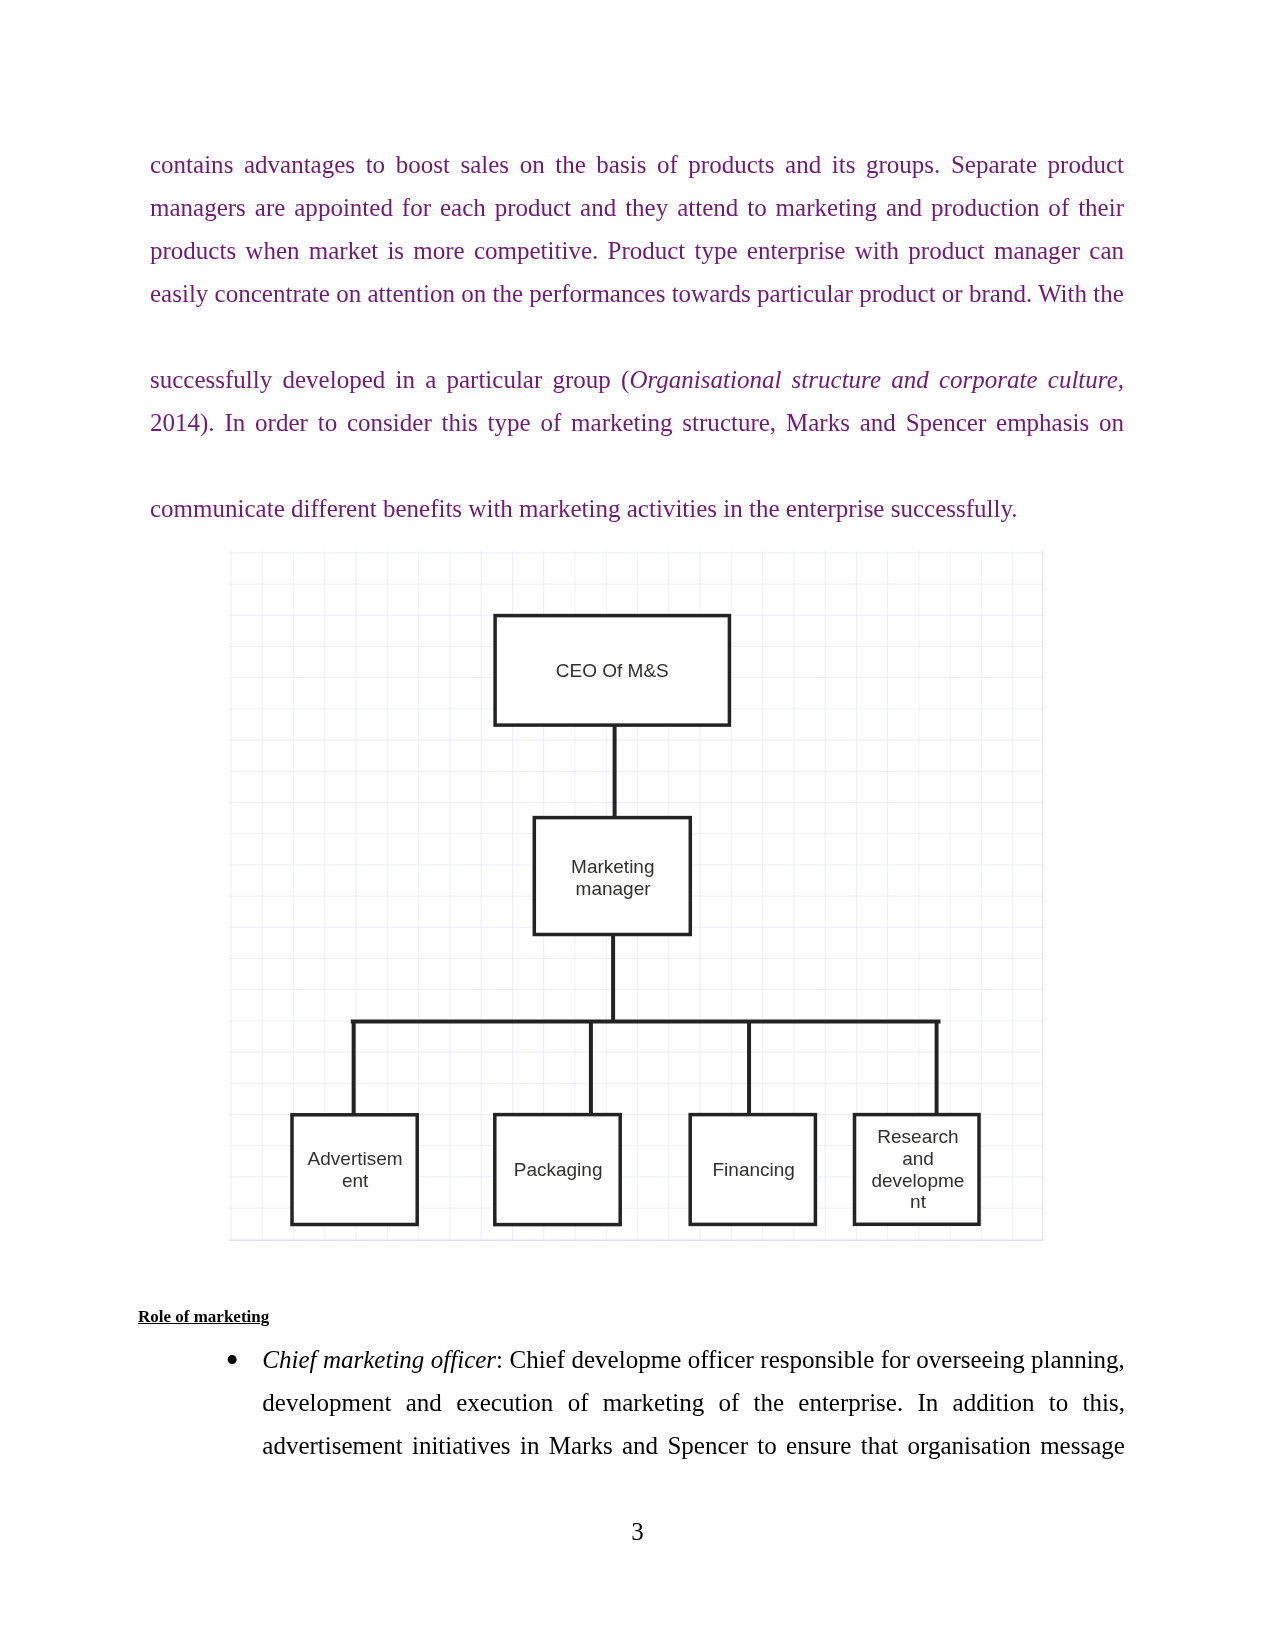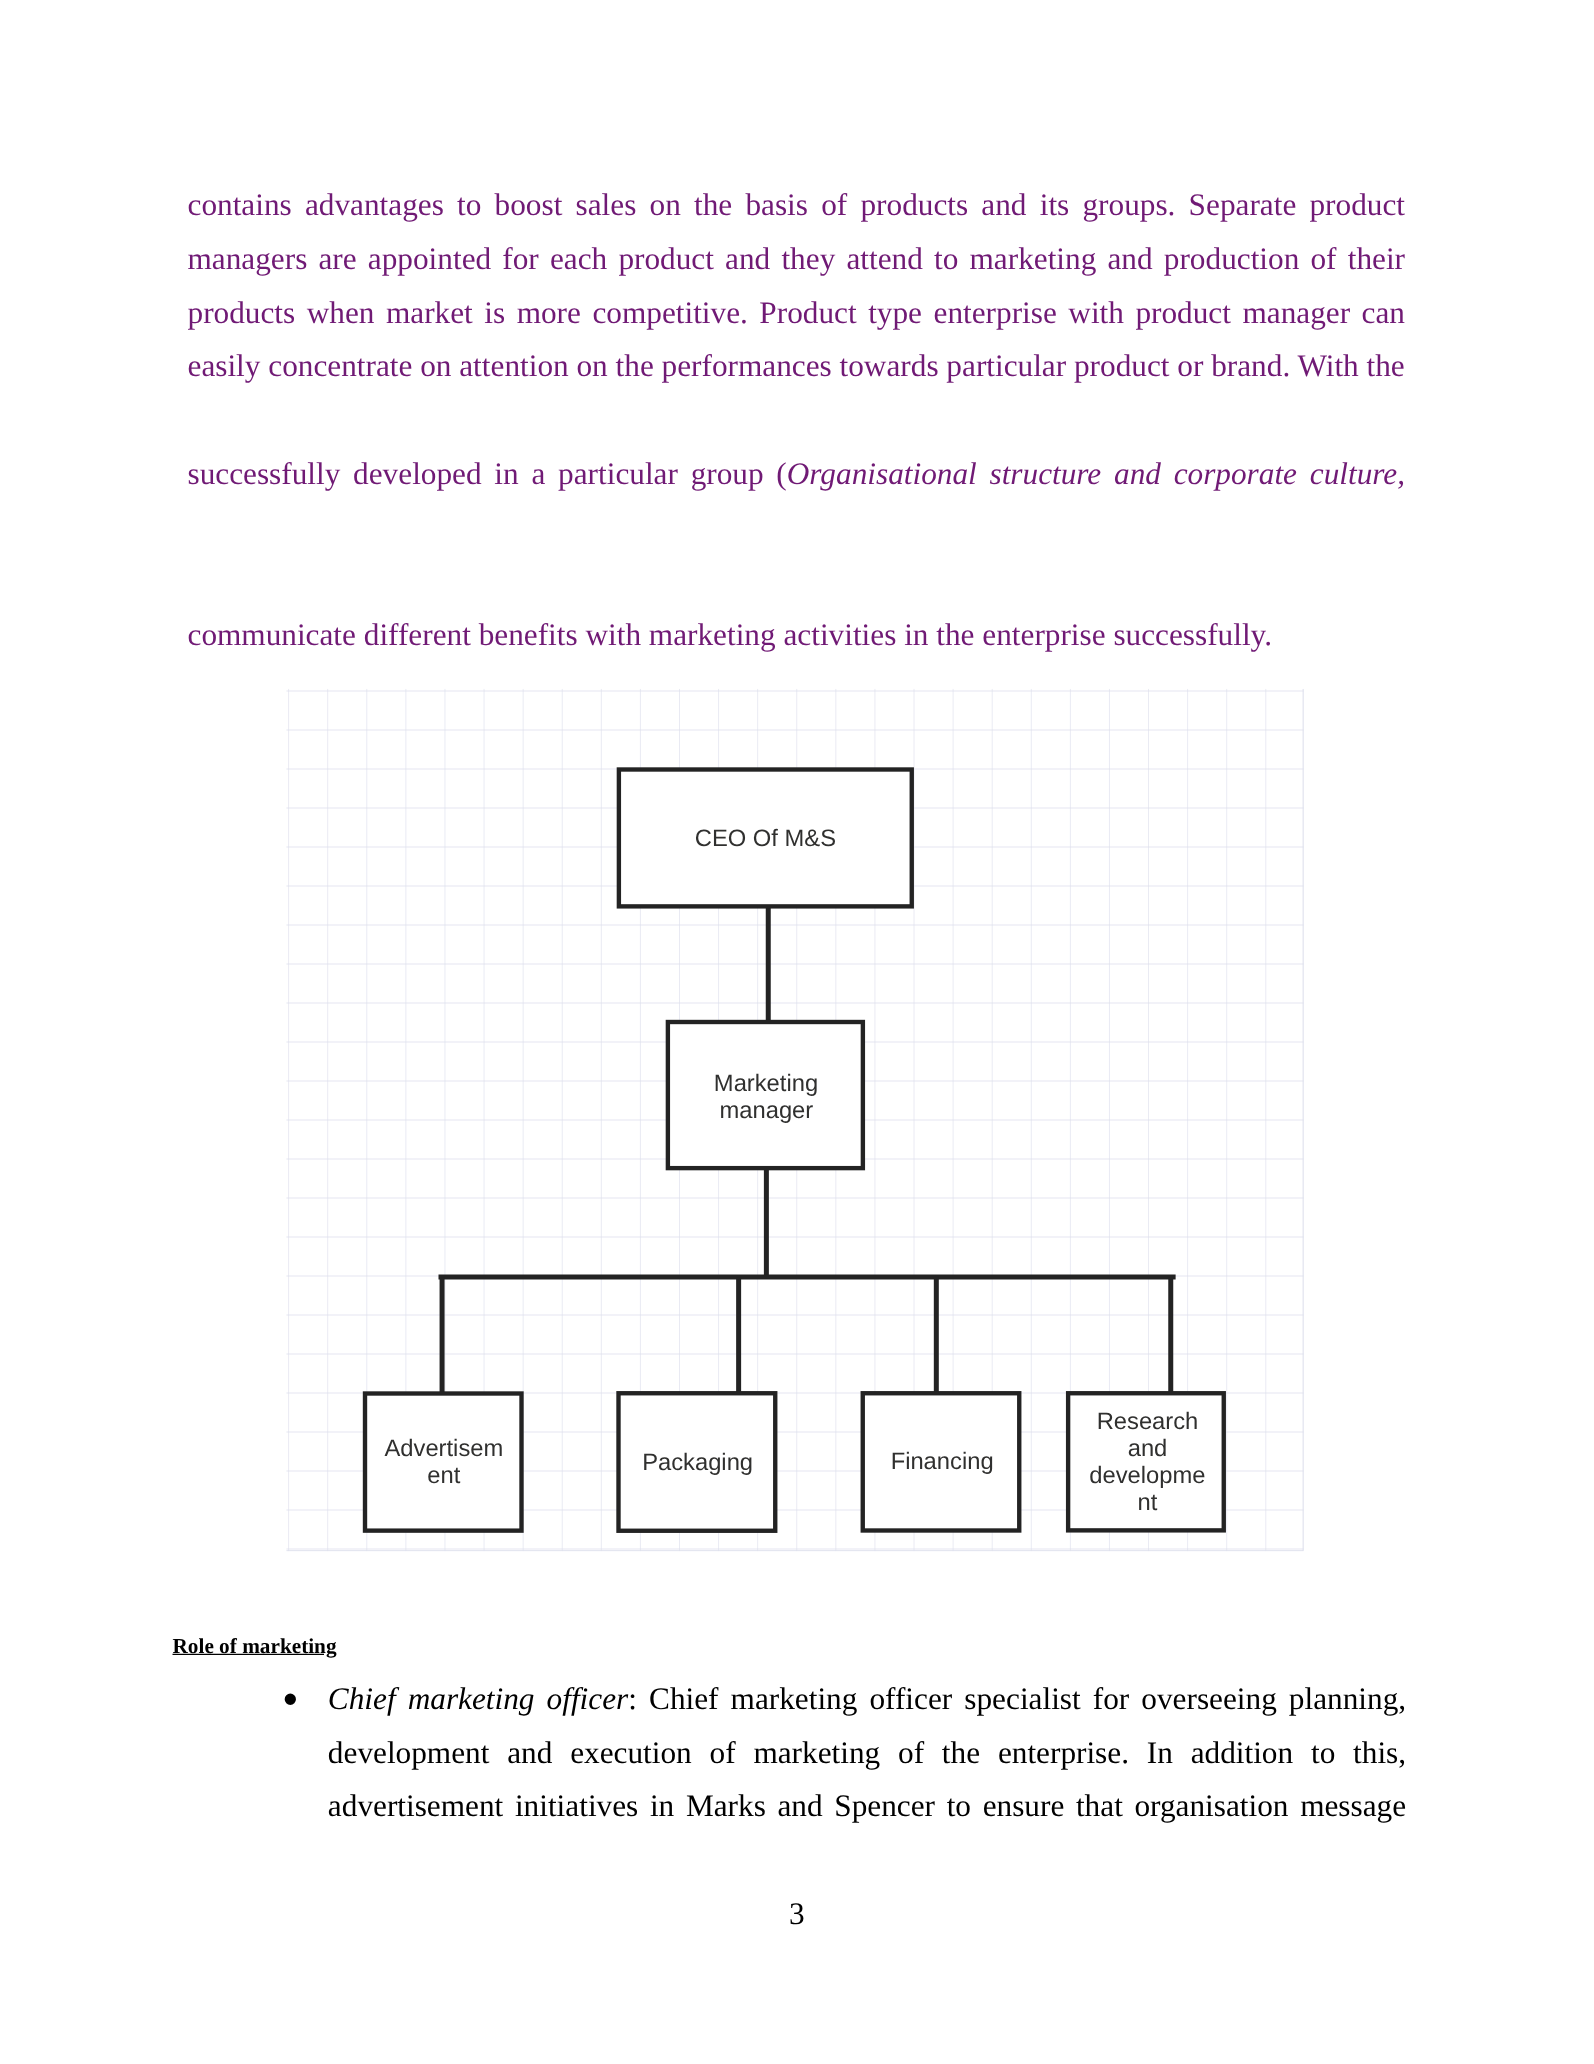--- a/index.html
+++ b/index.html
@@ -64,20 +64,21 @@
 </head>
 <body>
 
 <div class="page">
 
   <div class="tline" style="top:144.2px">contains advantages to boost sales on the basis of products and its groups. Separate product</div>
   <div class="tline" style="top:230.3px">products when market is more competitive. Product type enterprise with product manager can</div>
   <div class="tline" style="top:187.2px">managers are appointed for each product and they attend to marketing and production of their</div>
   <div class="tline natural" style="top:273.3px">easily concentrate on attention on the performances towards particular product or brand. With the</div>
   <div class="tline" style="top:359.3px"><span>successfully developed in a particular group (</span><span class="it">Organisational structure and corporate culture,</span></div>
+  <div class="tline" style="top:402.4px">2014). In order to consider this type of marketing structure, Marks and Spencer emphasis on</div>
   <div class="tline natural" style="top:488.4px">communicate different benefits with marketing activities in the enterprise successfully.</div>
 
   <div id="diagram-host">
     <svg id="orgchart" width="814" height="690" viewBox="0 0 814 690">
       <defs>
         <pattern id="gridcell" width="31.27" height="31.2" patternUnits="userSpaceOnUse" patternTransform="translate(1.5 1.4)">
           <path d="M 31.27 0 L 0 0 0 31.2" fill="none" stroke="#dcdeec" stroke-width="1"></path>
         </pattern>
       </defs>
       <rect x="0" y="0" width="814" height="690" fill="#ffffff"></rect>
@@ -114,18 +115,18 @@
         <text x="689.0" y="592.0">Research</text>
         <text x="689.0" y="613.9">and</text>
         <text x="688.9" y="635.8">developme</text>
         <text x="689.0" y="657.2">nt</text>
       </g>
     </svg>
   </div>
 
   <div class="heading" style="top:1296.2px">Role of marketing</div>
   <div class="bullet-dot" style="left:225.6px;top:1340.7px">•</div>
-  <div class="bline" style="top:1338.6px"><span class="bdit">Chief marketing officer</span><span>: Chief marketing officer specialist for overseeing planning,</span></div>
+  <div class="bline" style="top:1338.6px"><span class="bdit">Chief marketing officer</span><span>: Chief developme officer responsible for overseeing planning,</span></div>
   <div class="bline" style="top:1381.6px">development and execution of marketing of the enterprise. In addition to this,</div>
   <div class="bline" style="top:1424.7px">advertisement initiatives in Marks and Spencer to ensure that organisation message</div>
 
   <div class="pagenum" style="top:1510.5px">3</div>
 </div>
 
 </body></html>

